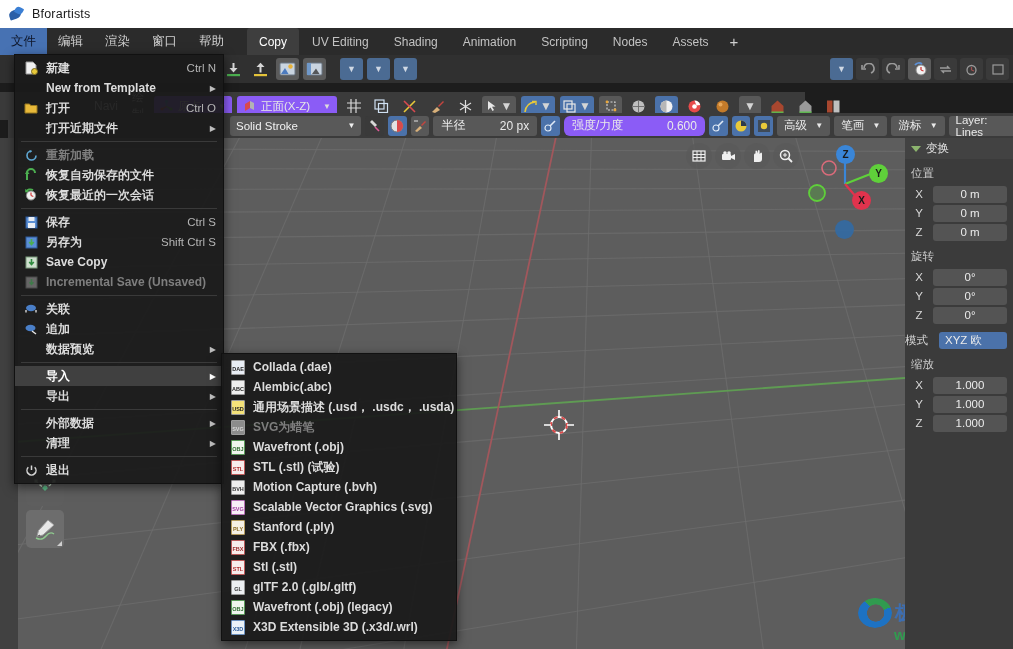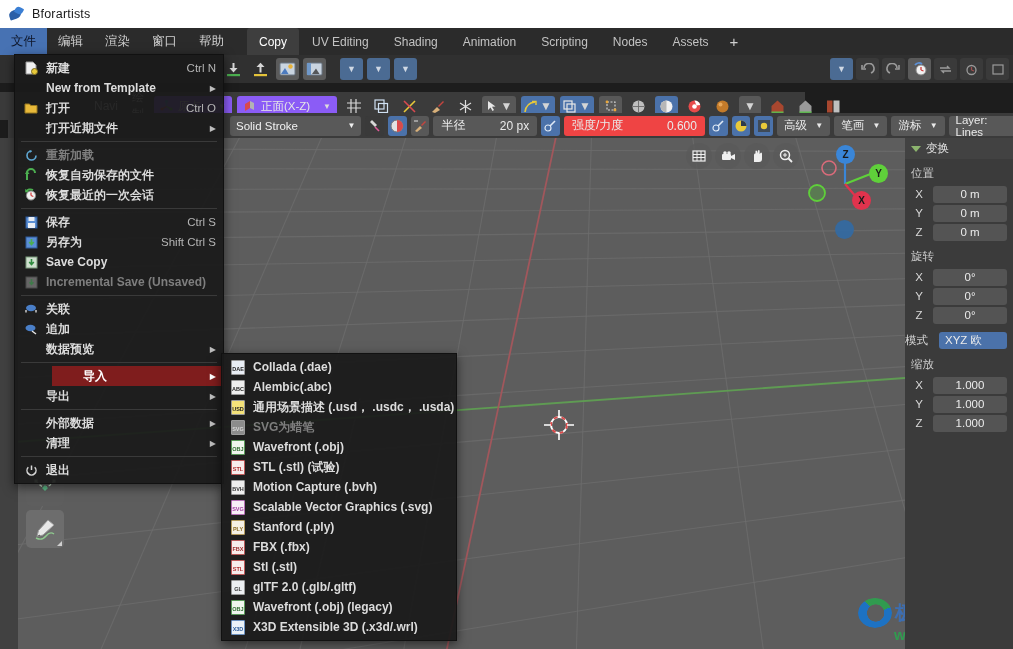--- a/index.html
+++ b/index.html
@@ -109,21 +109,21 @@
   .brush-field {
     width: 140px; height: 20px; background: #595959; border-radius: 3px;
     display: flex; align-items: center; justify-content: space-between;
     padding: 0 6px; font-size: 11.5px; color: #f0f0f0;
   }
   .num-field {
     height: 20px; background: #585858; border-radius: 3px;
     display: flex; align-items: center; justify-content: space-between;
     padding: 0 8px; font-size: 12px; color: #eaeaea; gap: 18px;
   }
-  .num-field.blue { background: #ef4444; }
+  .num-field.blue { background: #8b5cf6; border-radius: 6px; }
   .opt-pill {
     height: 20px; background: #585858; border-radius: 3px;
     display: flex; align-items: center; gap: 8px; padding: 0 7px;
     font-size: 11.5px; color: #e9e9e9;
   }
   .layer-pill {
     height: 20px; background: #585858; border-radius: 3px;
     display: flex; align-items: center; padding: 0 7px;
     font-size: 11.5px; color: #eaeaea;
   }
@@ -203,21 +203,21 @@
     padding: 3px 0;
     z-index: 40;
   }
   #file-menu { left: 14px; top: 54px; width: 210px; }
   #import-menu { left: 221px; top: 353px; width: 236px; }
   .mrow {
     display: flex; align-items: center; height: 20px;
     padding: 0 7px 0 8px; gap: 7px;
     font-size: 12px; color: #dcdcdc; white-space: nowrap;
   }
-  .mrow.hl { background: #7f1d1d; color: #ffffff; margin-left: 37px; }
+  .mrow.hl { background: #404040; color: #ffffff; }
   .mrow.dim { color: #7e7e7e; }
   .mrow .mico {
     width: 16px; height: 15px; flex: 0 0 16px;
     display: flex; align-items: center; justify-content: center;
     font-size: 10px;
   }
   .mrow .mlabel { flex: 1; font-weight: bold; }
   .mrow .mkey { color: #b4b4b4; font-size: 11.5px; }
   .mrow .marrow { color: #bdbdbd; font-size: 8px; }
   .msep { height: 1px; background: #3a3a3a; margin: 3px 6px; }

